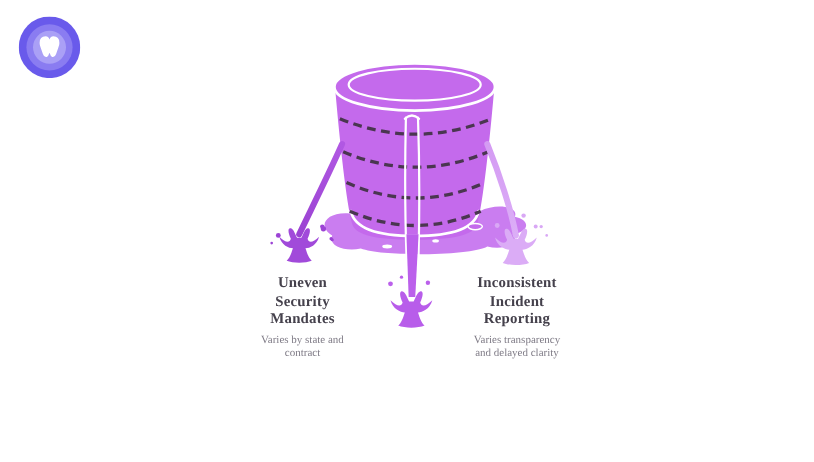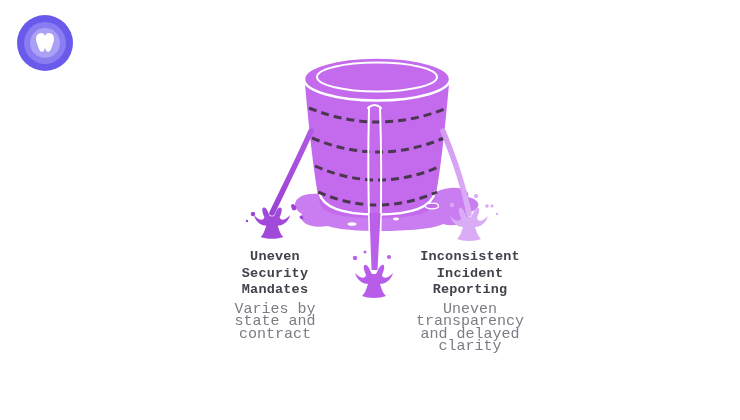--- a/index.html
+++ b/index.html
@@ -1,39 +1,39 @@
 <!DOCTYPE html>
 <html><head>
 <meta charset="utf-8">
 <style>
   html,body{margin:0;padding:0;}
   .stage{
     position:relative;
     width:740px;height:420px;
     background:#ffffff;
     overflow:hidden;
-    font-family:Liberation Mono, monospace;
+    font-family:Liberation Serif, serif;
   }
   .logo{position:absolute;left:17px;top:15px;width:56px;height:56px;}
   .art{position:absolute;left:0;top:0;width:740px;height:420px;pointer-events:none;}
   .label{position:absolute;width:120px;text-align:center;}
   .label-left{left:215px;top:249px;}
   .label-middle{left:312px;top:297px;}
   .label-right{left:410px;top:249px;}
   .title{
     white-space:pre-line;
     font-weight:bold;
     font-size:13.5px;
     line-height:16.5px;
     letter-spacing:.2px;
     color:#45414C;
   }
   .subtitle{
     white-space:pre-line;
-    font-size:15px;
+    font-size:10px;
     line-height:12.5px;
     margin-top:5px;
     color:#7F7B86;
   }
 </style>
 </head>
 <body>
 
 <div class="stage">
 
@@ -135,17 +135,17 @@
 contract</div>
   </div>
 
   <div class="label label-middle">
   </div>
 
   <div class="label label-right">
     <div class="title">Inconsistent
 Incident
 Reporting</div>
-    <div class="subtitle">Uneven transparency
+    <div class="subtitle">Varies transparency
 and delayed clarity</div>
   </div>
 
 </div>
 
 </body></html>

